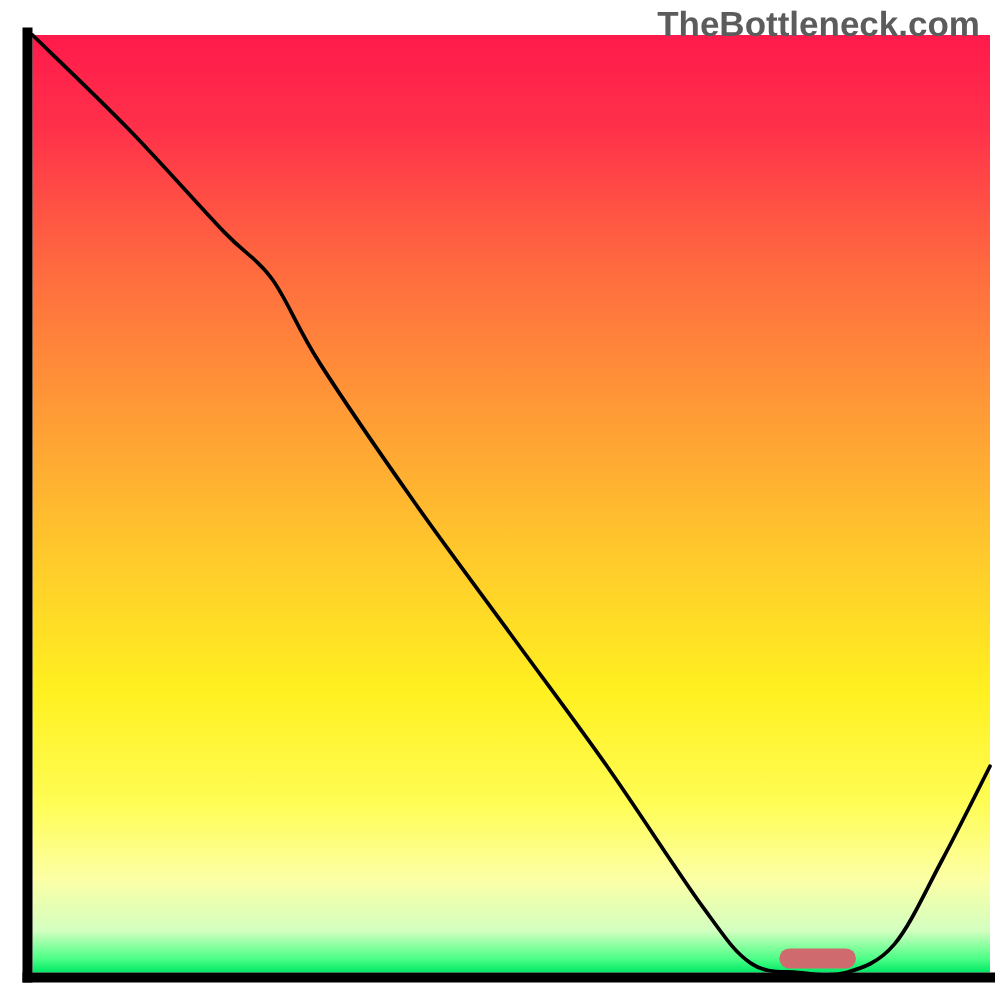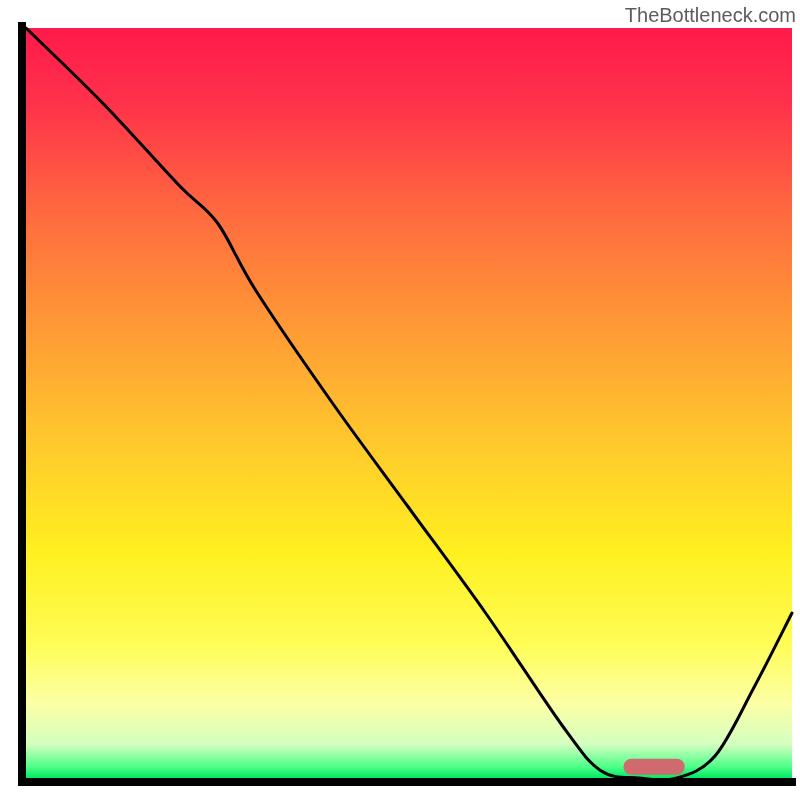--- a/index.html
+++ b/index.html
@@ -13,24 +13,24 @@
   }
   .frame {
     position: relative;
     width: 800px;
     height: 800px;
     box-sizing: border-box;
   }
   .watermark {
     position: absolute;
     top: 4px;
-    right: 4px;
-    font-size: 20px;
+    right: 16px;
+    font-size: 28px;
     color: #5c5c5c;
-    font-weight: 400;
+    font-weight: 700;
     z-index: 10;
   }
   svg {
     display: block;
   }
 </style>
 </head>
 <body>
 
 <div class="frame">

